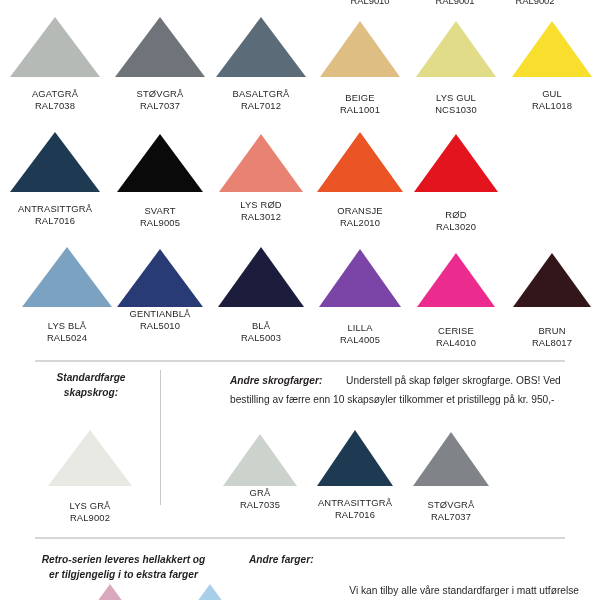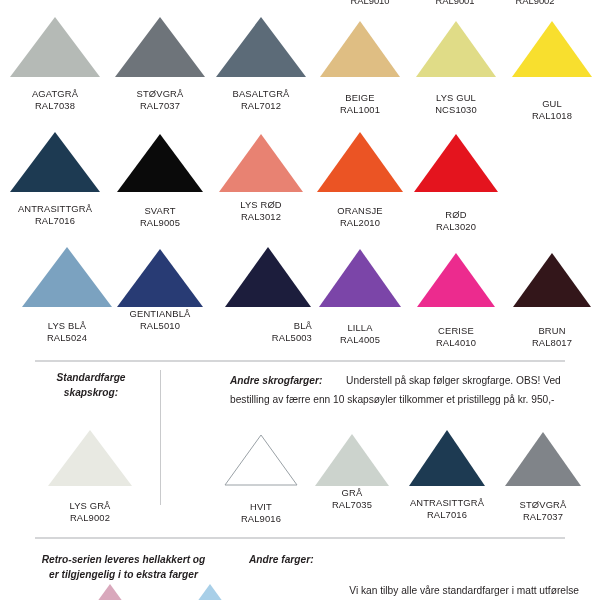--- a/index.html
+++ b/index.html
@@ -221,21 +221,21 @@
       </div>
       <div class="swatch-label" style="margin-top:14px;">LYS GUL</div>
       <div class="swatch-code">NCS1030</div>
     </div>
     <div class="swatch" style="width:96px;">
       <div class="tri-wrap" style="height:66px;">
         <svg class="tri" width="82" height="58" viewBox="0 0 82 58">
             <polygon points="41,1 81,57 1,57" fill="#f8df2e"></polygon>
           </svg>
       </div>
-      <div class="swatch-label" style="margin-top:20px;">GUL</div>
+      <div class="swatch-label" style="margin-top:10px;">GUL</div>
       <div class="swatch-code">RAL1018</div>
     </div>
   </div>
 
   <div class="palette-row swatch-row">
     <div class="swatch" style="width:110px;">
       <div class="tri-wrap" style="height:66px;">
         <svg class="tri" width="92" height="62" viewBox="0 0 92 62">
             <polygon points="46,1 91,61 1,61" fill="#1d3a52"></polygon>
           </svg>
@@ -293,21 +293,21 @@
     </div>
     <div class="swatch" style="width:100px;">
       <div class="tri-wrap" style="height:66px;">
         <svg class="tri" width="88" height="60" viewBox="0 0 88 60">
             <polygon points="44,1 87,59 1,59" fill="#283b74"></polygon>
           </svg>
       </div>
       <div class="swatch-label" style="margin-top:0;">GENTIANBLÅ</div>
       <div class="swatch-code">RAL5010</div>
     </div>
-    <div class="swatch" style="width:102px;align-items:flex-end;">
+    <div class="swatch" style="width:102px;">
       <div class="tri-wrap" style="height:66px;">
         <svg class="tri" width="88" height="62" viewBox="0 0 88 62">
             <polygon points="44,1 87,61 1,61" fill="#1c1d3c"></polygon>
           </svg>
       </div>
       <div class="swatch-label" style="margin-top:12px;">BLÅ</div>
       <div class="swatch-code">RAL5003</div>
     </div>
     <div class="swatch" style="width:96px;">
       <div class="tri-wrap" style="height:66px;">
@@ -358,29 +358,20 @@
       <svg class="tri" width="86" height="58" viewBox="0 0 86 58">
           <polygon points="43,1 85,57 1,57" fill="#e8e9e2"></polygon>
         </svg>
     </div>
     <div class="swatch-label" style="margin-top:13px;">LYS GRÅ</div>
     <div class="swatch-code">RAL9002</div>
   </div>
 </div>
 
 <div id="skrog-swatches">
-  <div class="swatch" style="width:92px;">
-    <div class="tri-wrap" style="height:62px;">
-      <svg class="tri" width="76" height="54" viewBox="0 0 76 54">
-          <polygon points="38,2 74,52 2,52" fill="#ffffff" stroke="#9aa1a6" stroke-width="1"></polygon>
-        </svg>
-    </div>
-    <div class="swatch-label" style="margin-top:14px;">HVIT</div>
-    <div class="swatch-code">RAL9016</div>
-  </div>
   <div class="swatch" style="width:90px;">
     <div class="tri-wrap" style="height:62px;">
       <svg class="tri" width="76" height="54" viewBox="0 0 76 54">
           <polygon points="38,1 75,53 1,53" fill="#ccd3cd"></polygon>
         </svg>
     </div>
     <div class="swatch-label" style="">GRÅ</div>
     <div class="swatch-code">RAL7035</div>
   </div>
   <div class="swatch" style="width:100px;">

